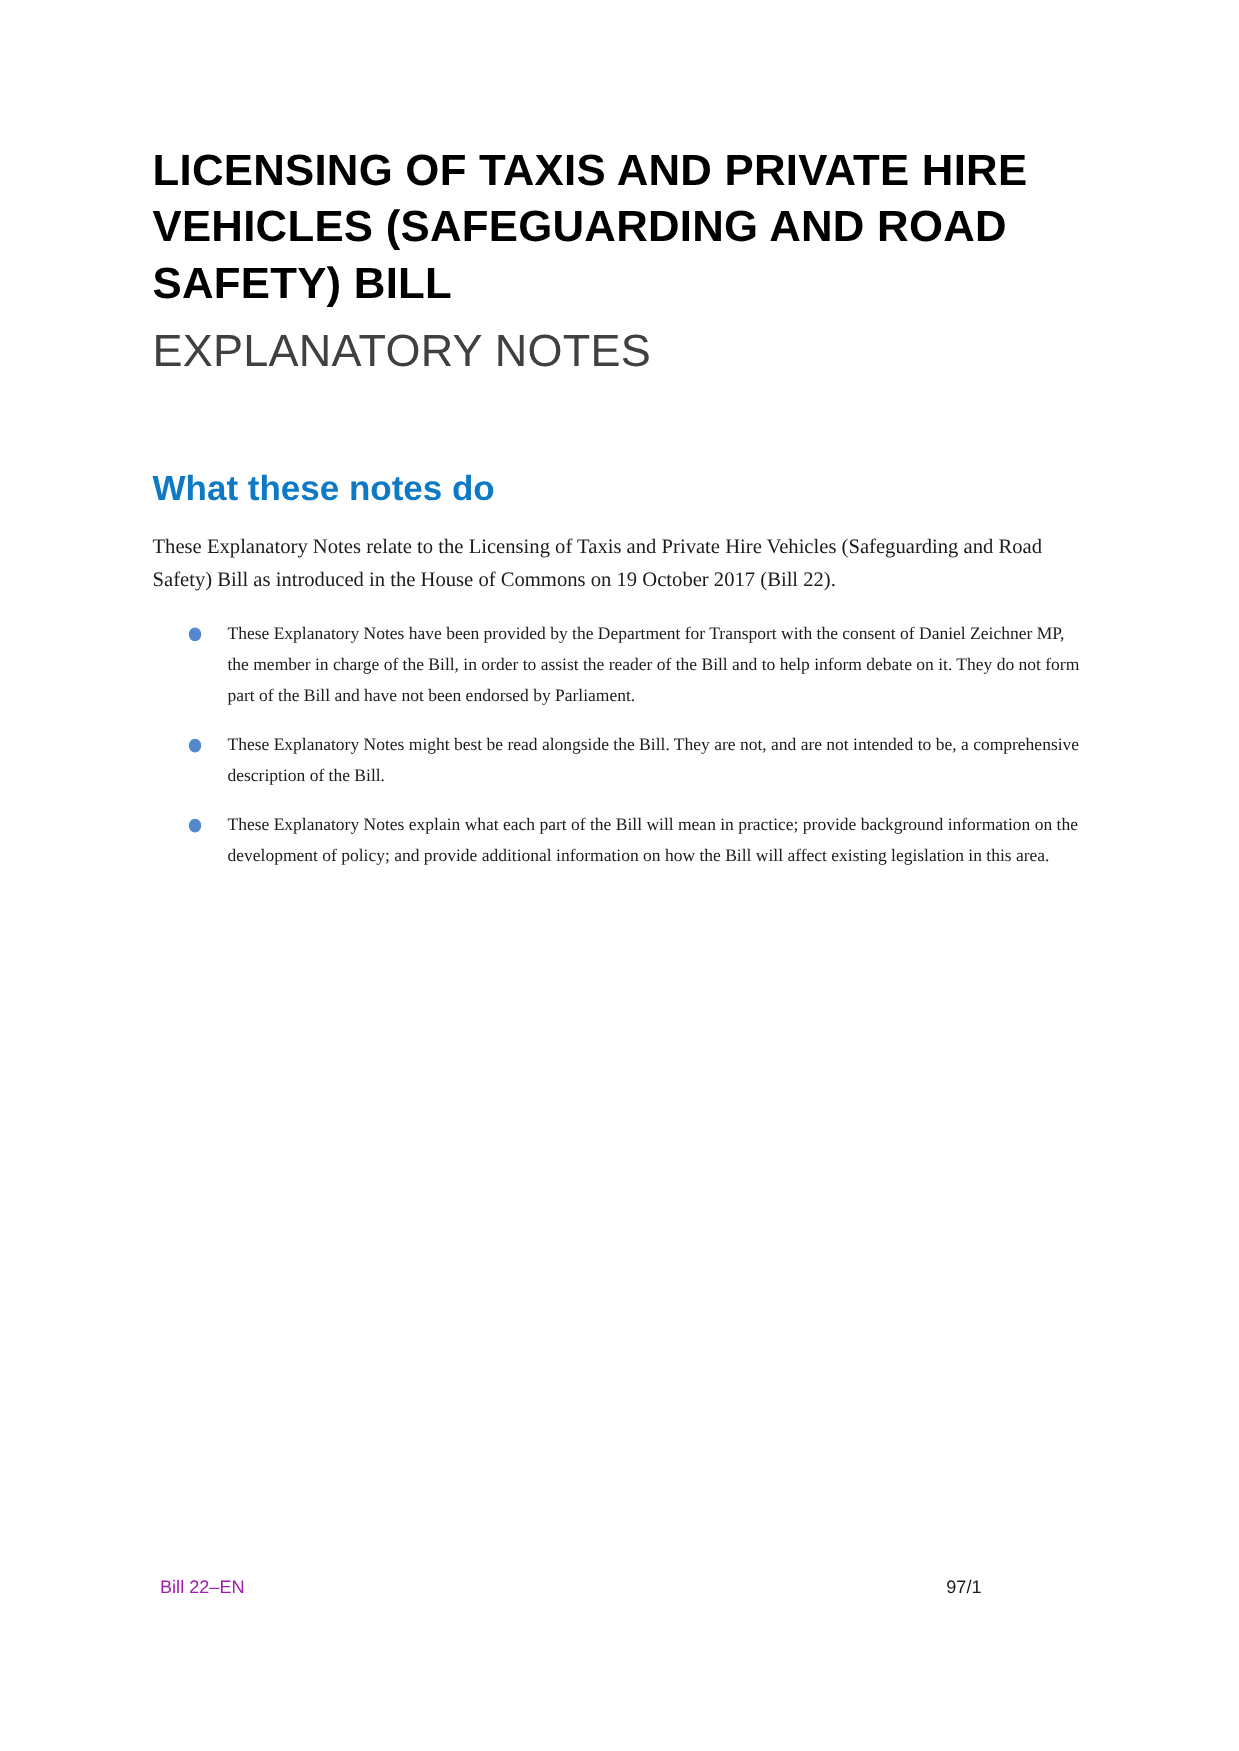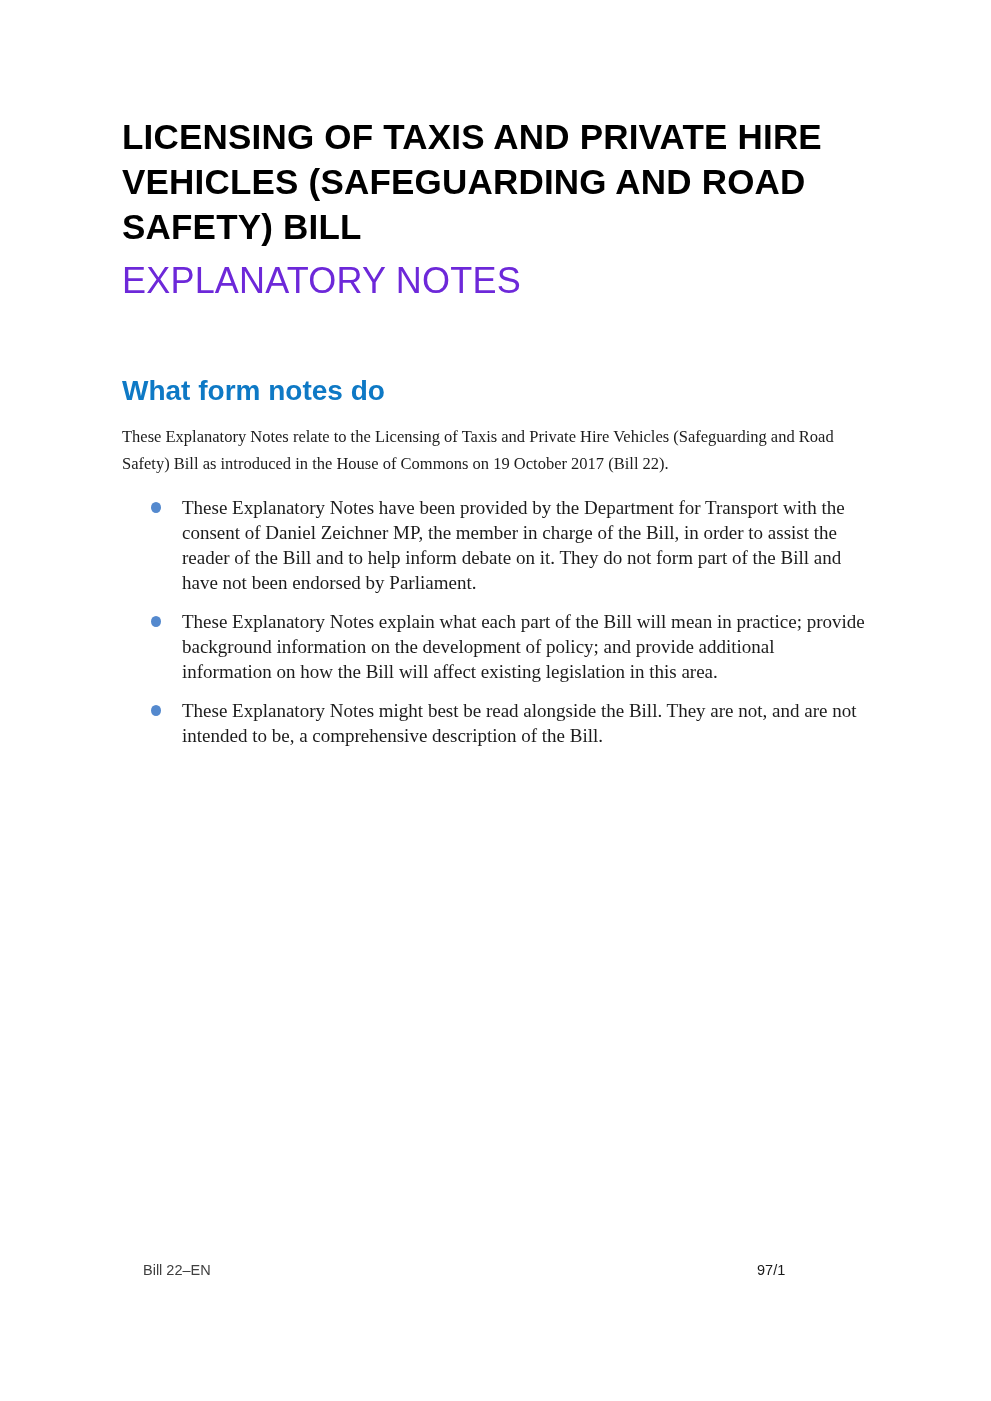--- a/index.html
+++ b/index.html
@@ -30,21 +30,21 @@
     letter-spacing: 0.2px;
     color: #000000;
   }
   .doc-subtitle {
     margin: 10px 0 0 0;
     font-family: "Liberation Sans", sans-serif;
     font-weight: 400;
     font-size: 36px;
     line-height: 44px;
     letter-spacing: 0.2px;
-    color: #6d28d9;
+    color: #404040;
   }
   .section-heading {
     margin: 71px 0 0 0;
     font-family: "Liberation Sans", sans-serif;
     font-weight: 700;
     font-size: 28px;
     line-height: 34px;
     color: var(--heading-blue, #0e79c5);
   }
   .intro {
@@ -55,21 +55,21 @@
   }
   .bullet-list {
     list-style: none;
     margin: 18px 0 0 0;
     padding: 0;
   }
   .bullet-item {
     position: relative;
     padding-left: 60px;
     margin: 0 0 14px 0;
-    font-size: 19px;
+    font-size: 14px;
     line-height: 25px;
     color: var(--body-text, #1c1c1c);
   }
   .bullet-dot {
     position: absolute;
     left: 29px;
     top: 7px;
     width: 10px;
     height: 11px;
     border-radius: 50%;
@@ -79,22 +79,21 @@
     display: inline-block;
     max-width: 684px;
   }
   .footer-bill {
     position: absolute;
     left: 128px;
     top: 1260px;
     font-family: "Liberation Sans", sans-serif;
     font-size: 14.5px;
     line-height: 20px;
-    color: #404040;
-    margin-left: 15px;
+    color: #a21caf;
   }
   .footer-session {
     position: absolute;
     left: 757px;
     top: 1260px;
     font-family: "Liberation Sans", sans-serif;
     font-size: 14.5px;
     line-height: 20px;
     color: #1a1a1a;
   }
@@ -102,36 +101,36 @@
 </head>
 <body>
 
 <div class="page">
   <main class="content">
 
     <h1 class="bill-title">LICENSING OF TAXIS AND PRIVATE HIRE VEHICLES (SAFEGUARDING AND ROAD SAFETY) BILL</h1>
 
     <div class="doc-subtitle">EXPLANATORY NOTES</div>
 
-    <h2 class="section-heading">What form notes do</h2>
+    <h2 class="section-heading">What these notes do</h2>
 
     <p class="intro">These Explanatory Notes relate to the Licensing of Taxis and Private Hire Vehicles (Safeguarding and Road Safety) Bill as introduced in the House of Commons on 19 October 2017 (Bill 22).</p>
 
     <ul class="bullet-list">
       <li class="bullet-item">
         <span class="bullet-dot"></span>
         <span class="bullet-text">These Explanatory Notes have been provided by the Department for Transport with the consent of Daniel Zeichner MP, the member in charge of the Bill, in order to assist the reader of the Bill and to help inform debate on it. They do not form part of the Bill and have not been endorsed by Parliament.</span>
       </li>
       <li class="bullet-item">
         <span class="bullet-dot"></span>
-        <span class="bullet-text">These Explanatory Notes explain what each part of the Bill will mean in practice; provide background information on the development of policy; and provide additional information on how the Bill will affect existing legislation in this area.</span>
+        <span class="bullet-text">These Explanatory Notes might best be read alongside the Bill. They are not, and are not intended to be, a comprehensive description of the Bill.</span>
       </li>
       <li class="bullet-item">
         <span class="bullet-dot"></span>
-        <span class="bullet-text">These Explanatory Notes might best be read alongside the Bill. They are not, and are not intended to be, a comprehensive description of the Bill.</span>
+        <span class="bullet-text">These Explanatory Notes explain what each part of the Bill will mean in practice; provide background information on the development of policy; and provide additional information on how the Bill will affect existing legislation in this area.</span>
       </li>
     </ul>
   </main>
 
   <div class="footer-bill">Bill 22–EN</div>
 
   <div class="footer-session">97/1</div>
 </div>
 
 </body></html>

